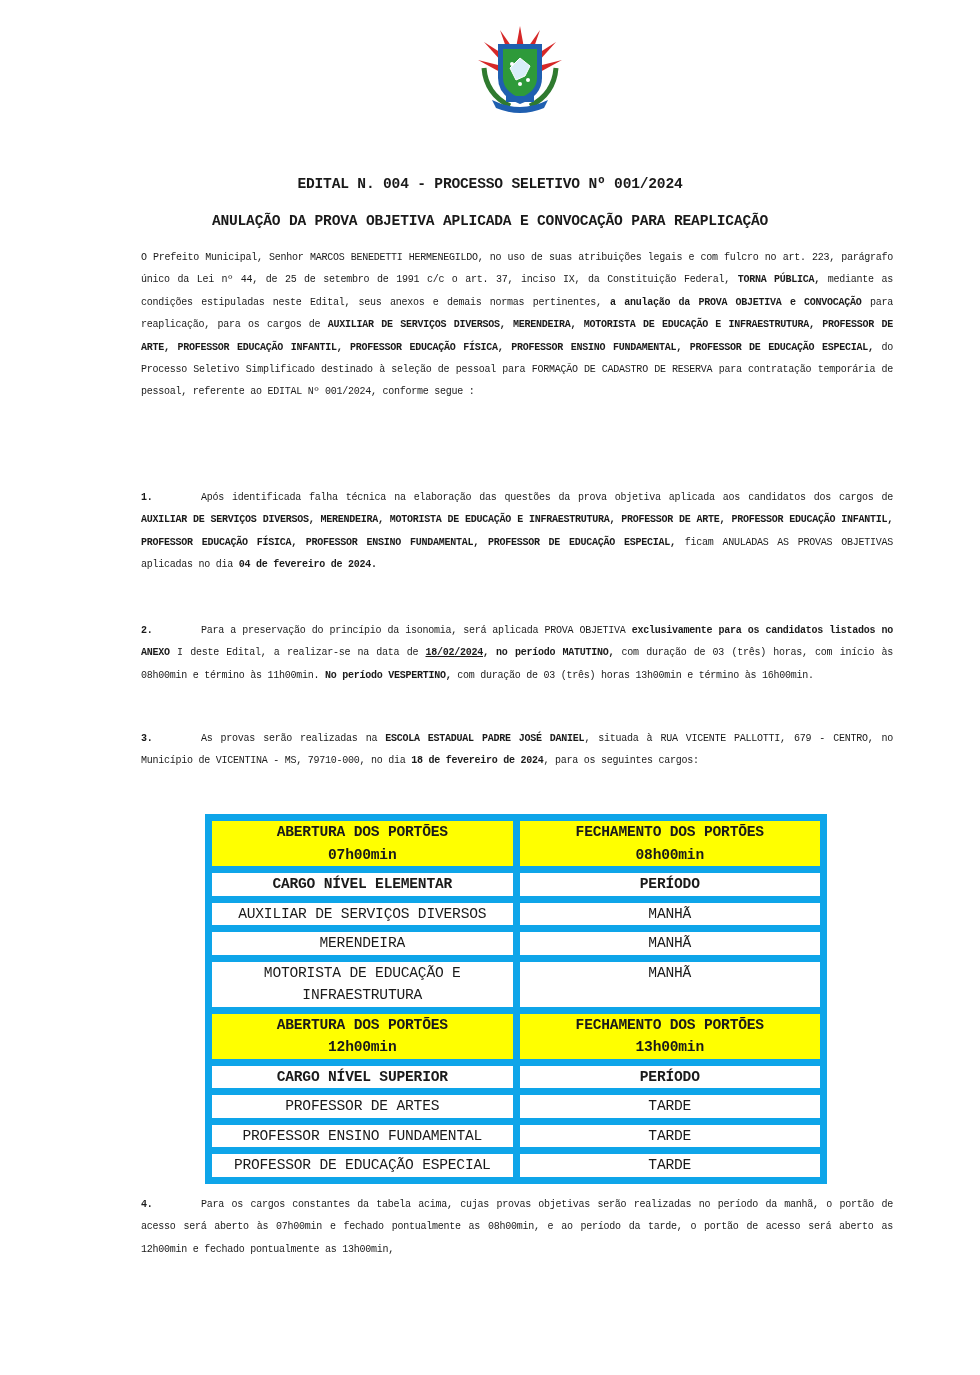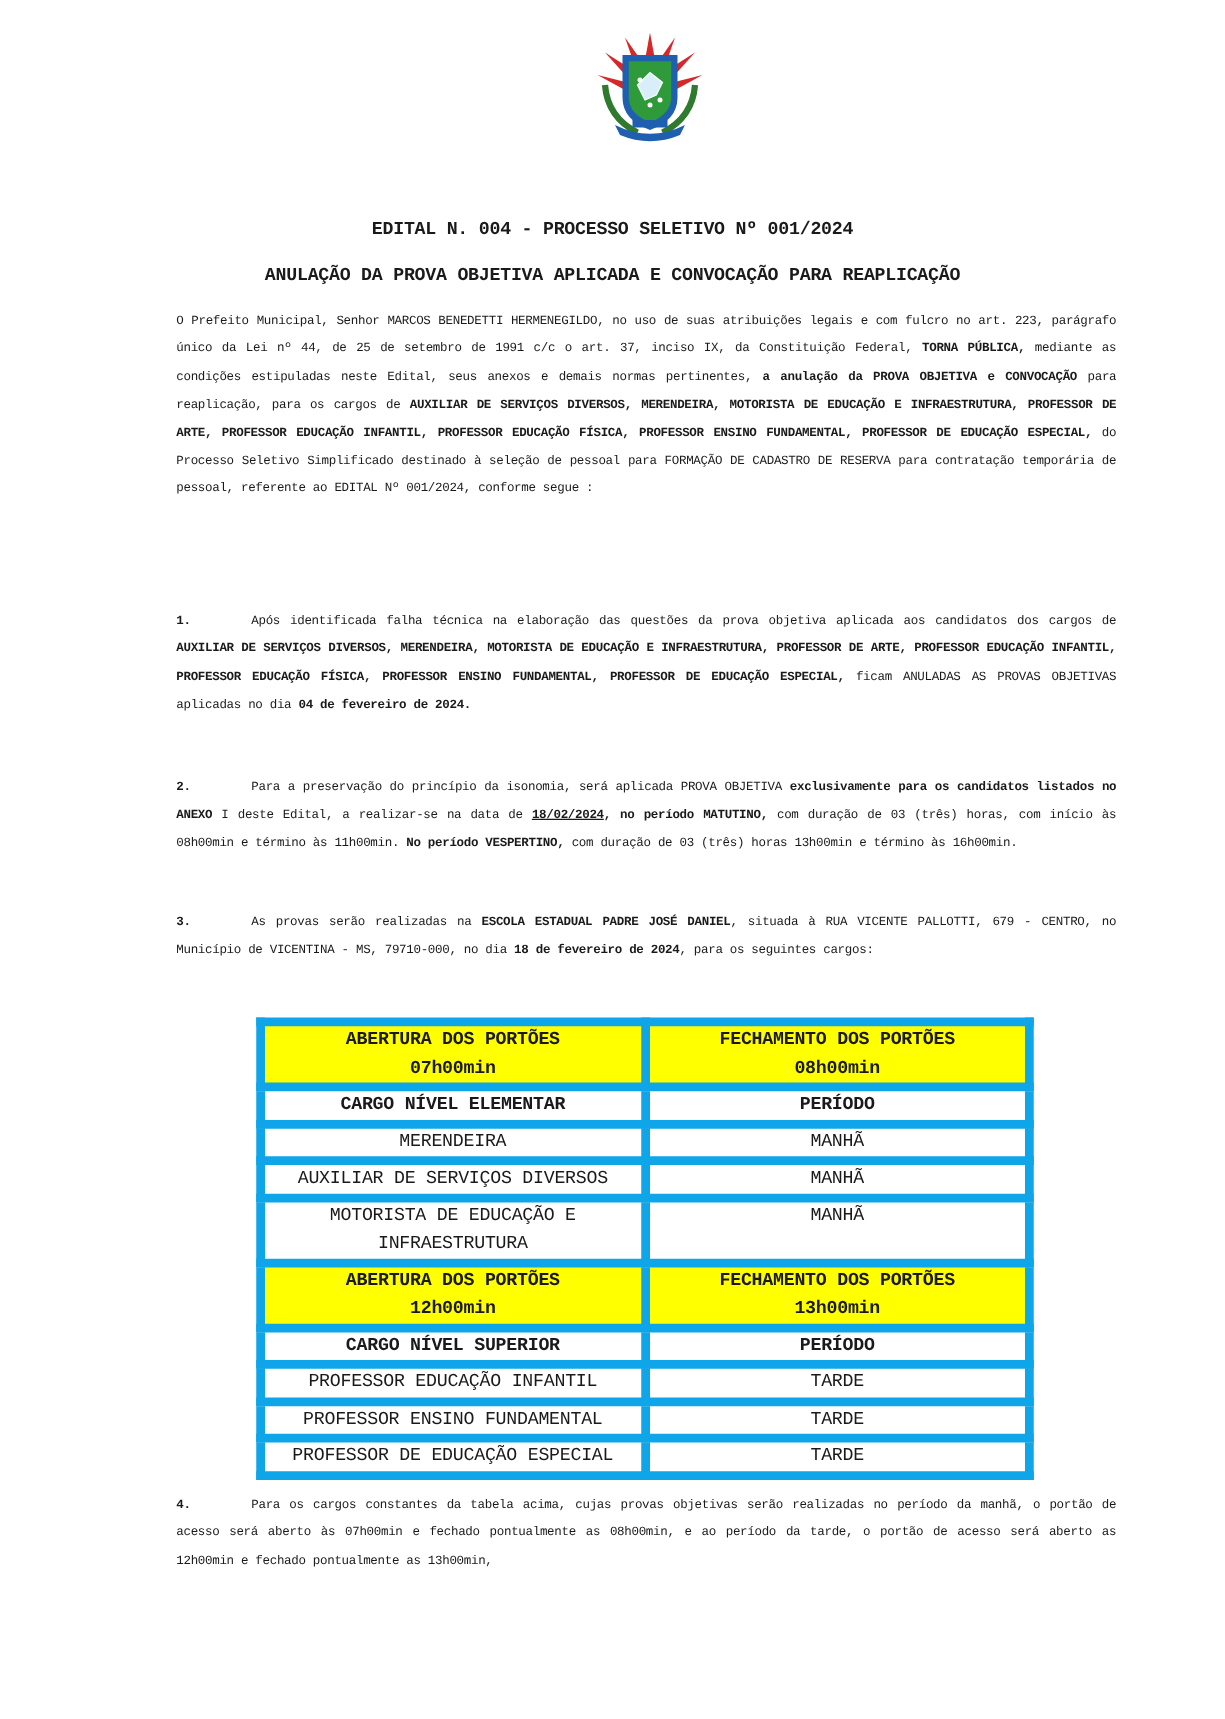--- a/index.html
+++ b/index.html
@@ -80,25 +80,25 @@
       <td>
             <div>FECHAMENTO DOS PORTÕES</div>
             <div>08h00min</div>
           </td>
     </tr>
     <tr class="head">
       <td class="c1">CARGO NÍVEL ELEMENTAR</td>
       <td>PERÍODO</td>
     </tr>
     <tr>
-      <td class="c1">MERENDEIRA</td>
+      <td class="c1">AUXILIAR DE SERVIÇOS DIVERSOS</td>
       <td>MANHÃ</td>
     </tr>
     <tr>
-      <td class="c1">AUXILIAR DE SERVIÇOS DIVERSOS</td>
+      <td class="c1">MERENDEIRA</td>
       <td>MANHÃ</td>
     </tr>
     <tr>
       <td class="c1" style="padding: 0 40px;">MOTORISTA DE EDUCAÇÃO E INFRAESTRUTURA</td>
       <td>MANHÃ</td>
     </tr>
     <tr class="gate">
       <td class="c1">
             <div>ABERTURA DOS PORTÕES</div>
             <div>12h00min</div>
@@ -106,21 +106,21 @@
       <td>
             <div>FECHAMENTO DOS PORTÕES</div>
             <div>13h00min</div>
           </td>
     </tr>
     <tr class="head">
       <td class="c1">CARGO NÍVEL SUPERIOR</td>
       <td>PERÍODO</td>
     </tr>
     <tr>
-      <td class="c1">PROFESSOR EDUCAÇÃO INFANTIL</td>
+      <td class="c1">PROFESSOR DE ARTES</td>
       <td>TARDE</td>
     </tr>
     <tr>
       <td class="c1">PROFESSOR ENSINO FUNDAMENTAL</td>
       <td>TARDE</td>
     </tr>
     <tr>
       <td class="c1">PROFESSOR DE EDUCAÇÃO ESPECIAL</td>
       <td>TARDE</td>
     </tr>

